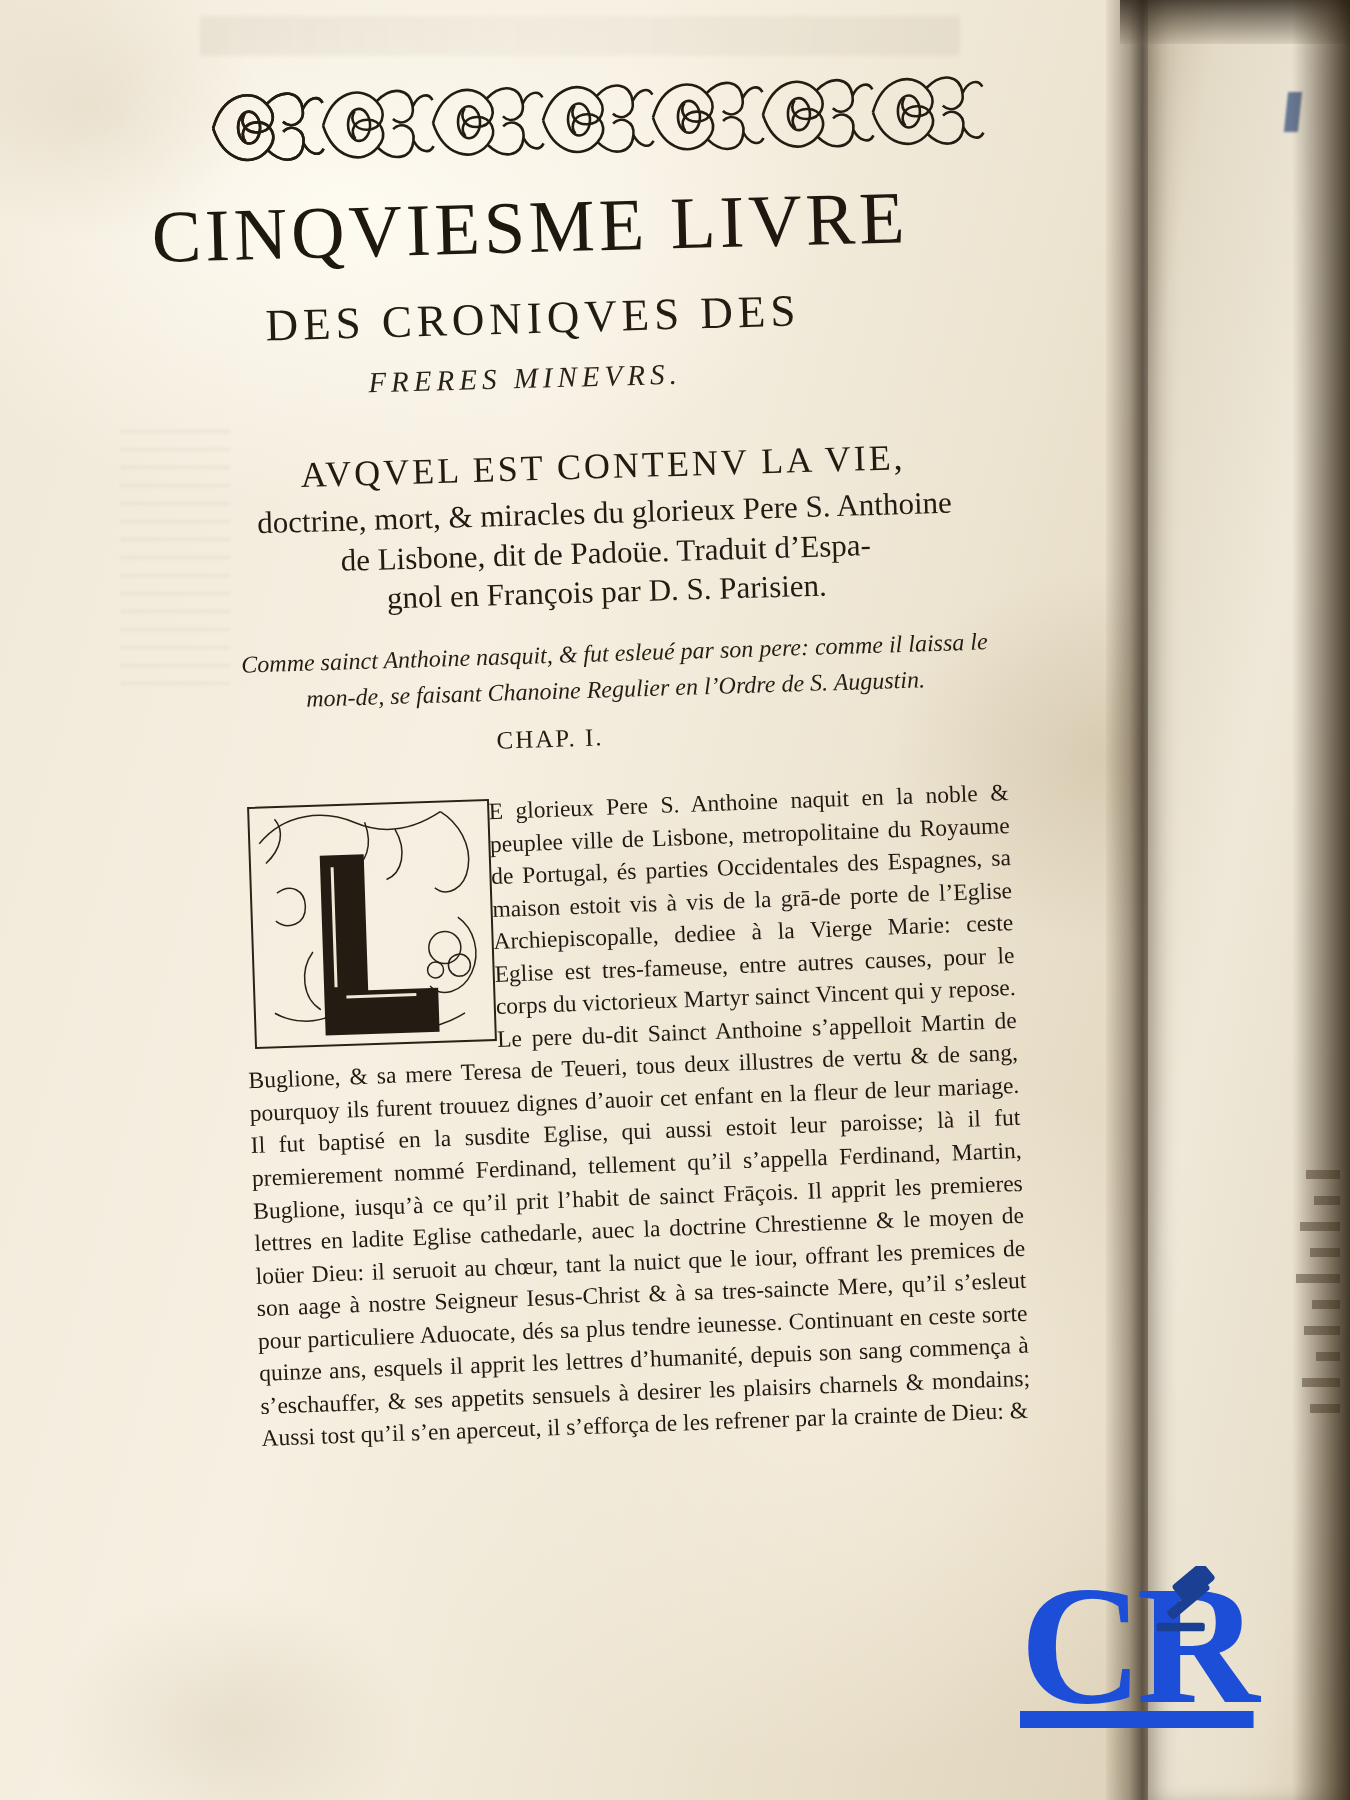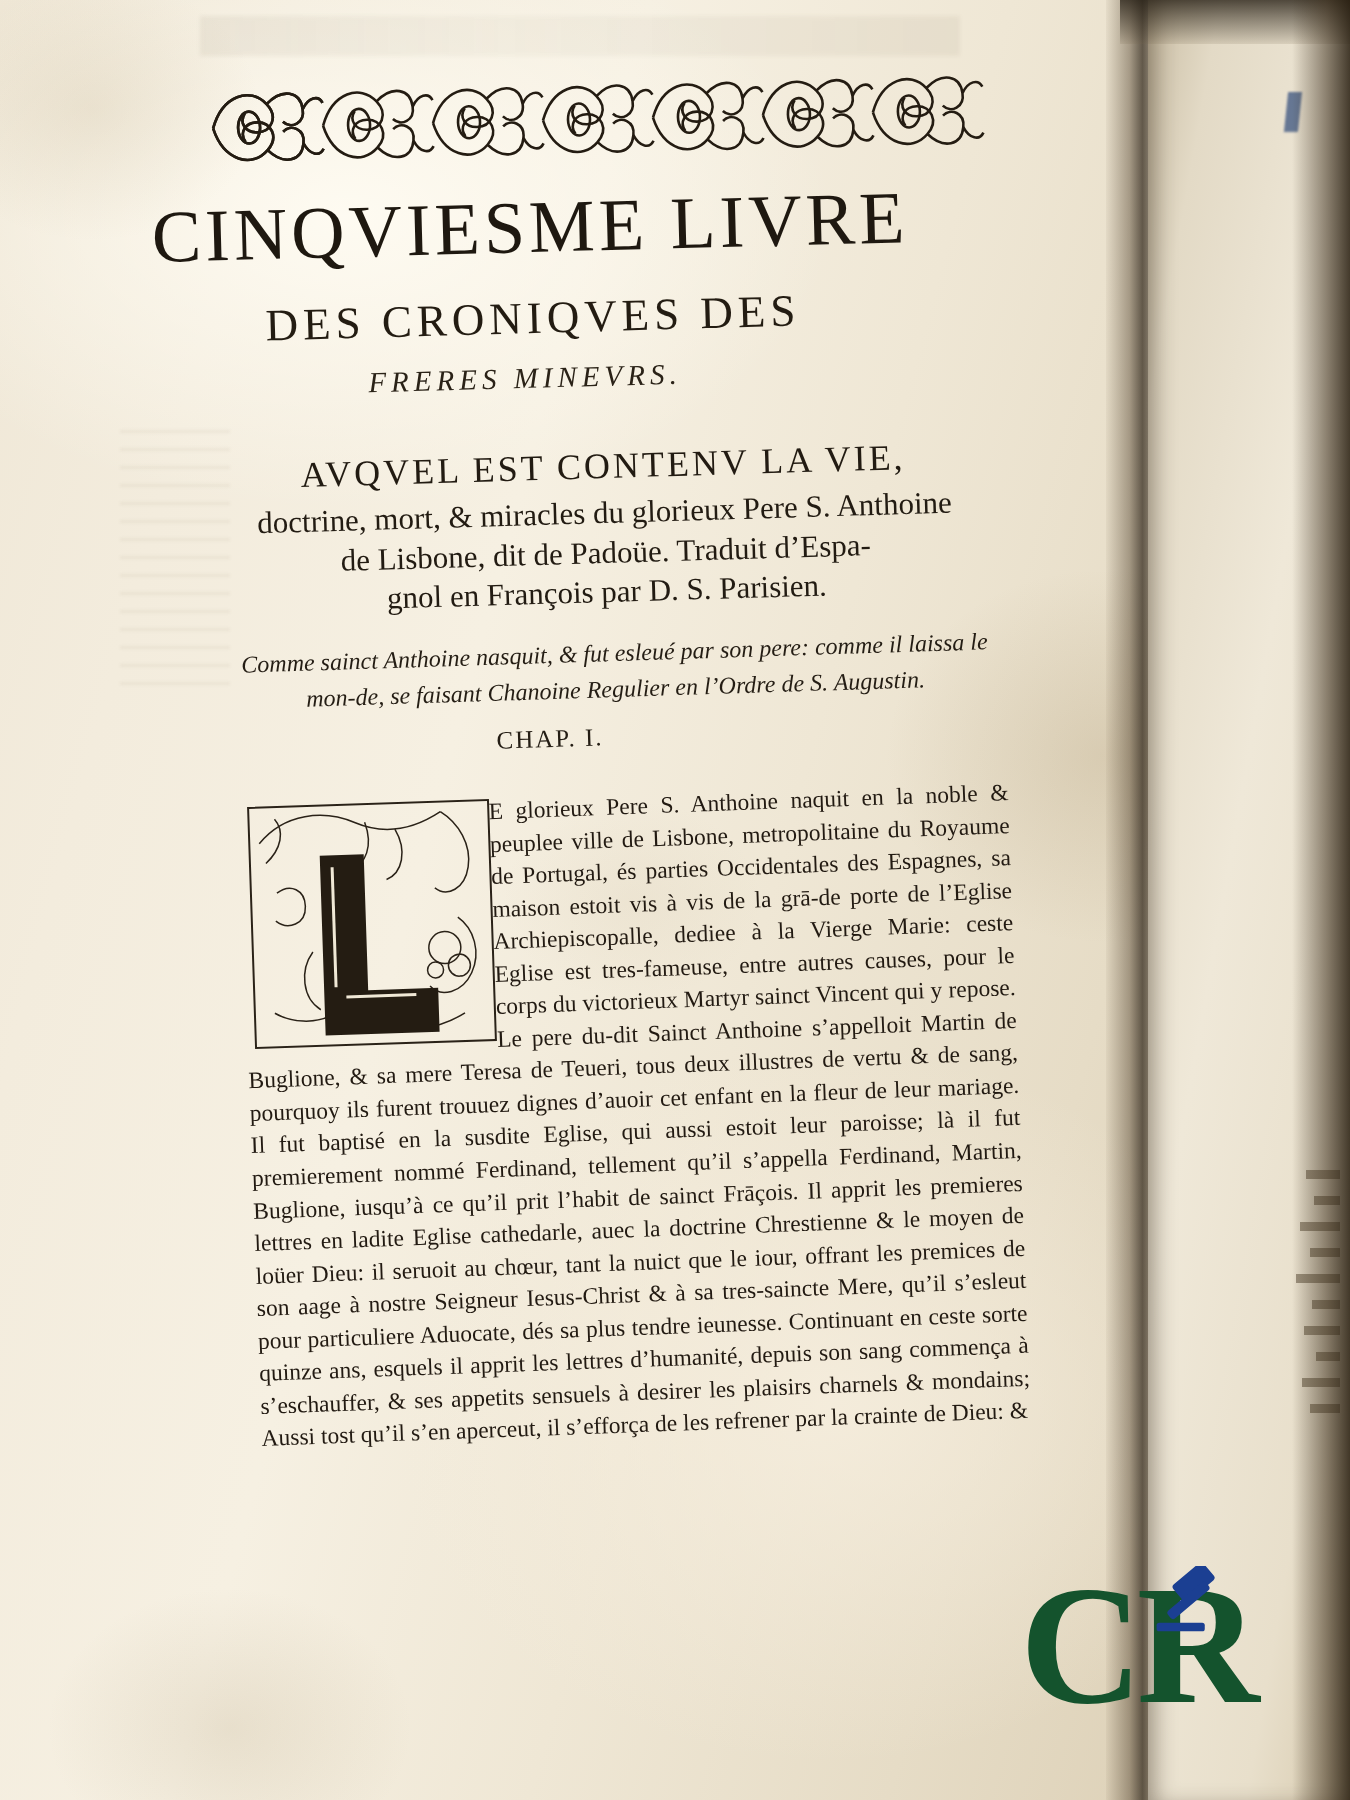--- a/index.html
+++ b/index.html
@@ -189,22 +189,23 @@
     float:left;
     width: 250px; height: 246px;
     shape-outside: inset(0);
   }
 
   
   .watermark {
     position:absolute;
     left: 1020px; top: 1560px;
     width: 300px; height: 220px;
-    color:#14532d;
+    color:#1d4ed8;
     pointer-events:none;
+    text-decoration:underline;
   }
   .watermark .cr {
     font-family: "Liberation Serif", serif;
     font-size: 170px;
     font-weight: bold;
     letter-spacing: -6px;
     line-height: 1;
   }
   .gavel {
     position:absolute; left: 128px; top: 6px; width: 86px; height: 86px;

